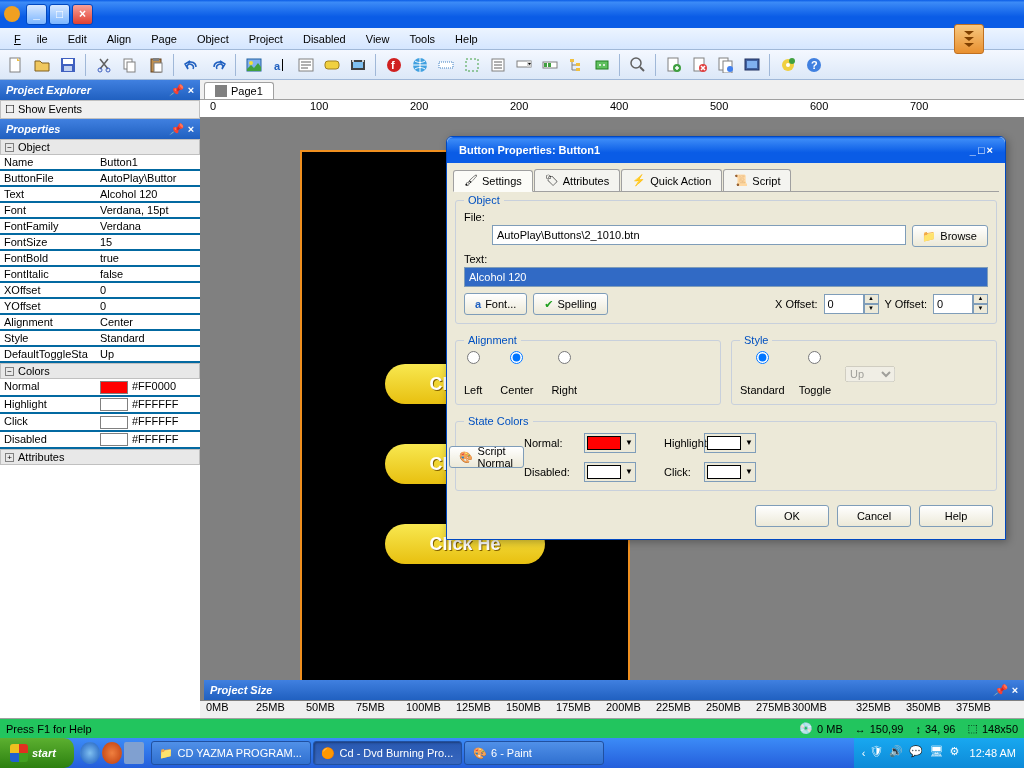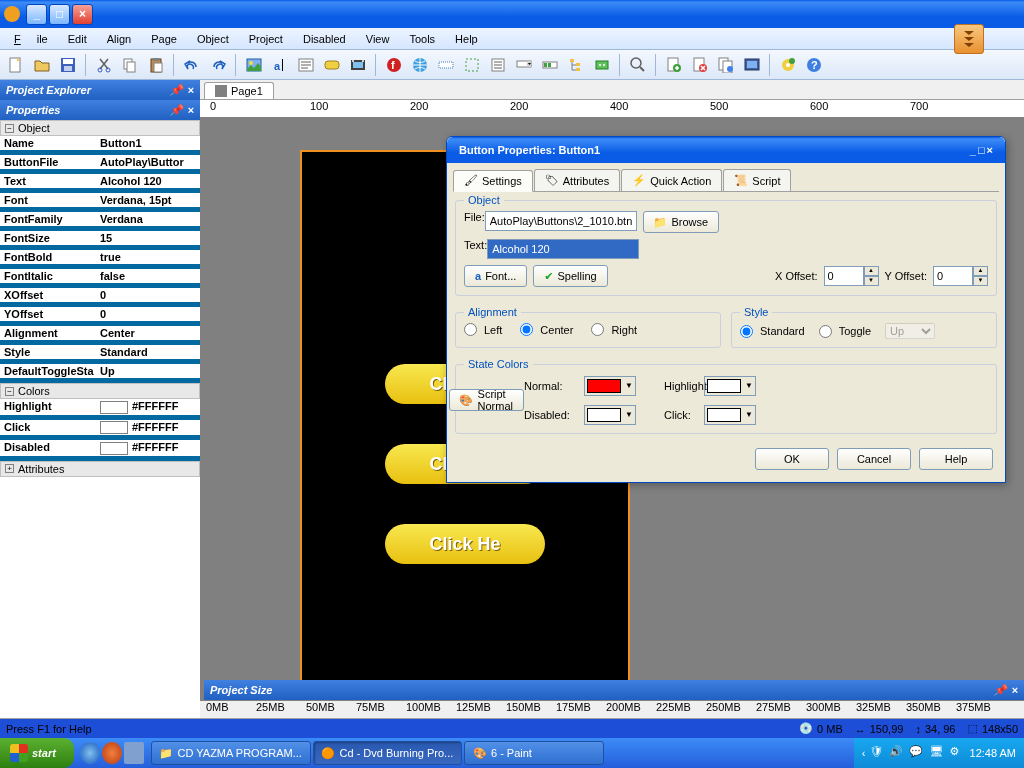--- a/index.html
+++ b/index.html
@@ -25,21 +25,21 @@
 .leftcol { width: 200px; display: flex; flex-direction: column; }
 .panel-head { height: 20px; background: linear-gradient(to bottom,#4080e0,#2060c0); color: white; font-weight: bold; font-style: italic; display: flex; align-items: center; padding: 0 6px; }
 .panel-head .pin { margin-left: auto; margin-right: 4px; }
 .panel-head .x { cursor: pointer; }
 
 .annotation { background: white; padding: 8px; font-family: 'Comic Sans MS', cursive; font-size: 15px; font-weight: bold; line-height: 1.5; height: 220px; }
 .events-bar { background: #f0f0f0; border: 1px solid #c0c0c0; padding: 2px 4px; }
 .props-body { flex: 1; background: white; overflow: hidden; font-size: 11px; }
 .phead { background: #e8e8e8; border: 1px solid #c0c0c0; padding: 1px 4px; display: flex; align-items: center; }
 .phead .sq { width: 9px; height: 9px; border: 1px solid #808080; margin-right: 4px; display: inline-flex; align-items: center; justify-content: center; font-size: 8px; }
-.prow { display: flex; border-bottom: 5px solid #0369a1; font-weight: bold; }
+.prow { display: flex; border-bottom: 2px solid #0369a1; }
 .prow > div:first-child { width: 96px; padding: 1px 4px; }
 .prow > div:last-child { flex: 1; padding: 1px 4px; }
 .color-swatch { width: 28px; height: 13px; border: 1px solid #808080; display: inline-block; vertical-align: middle; margin-right: 4px; }
 
 .tabstrip { height: 20px; background: #f0f0f0; display: flex; align-items: flex-end; padding-left: 4px; border-bottom: 1px solid #a0a0a0; }
 .tab { padding: 2px 10px; border: 1px solid #a0a0a0; border-bottom: none; background: white; border-radius: 3px 3px 0 0; display: flex; align-items: center; gap: 4px; }
 .tab .ticon { width: 12px; height: 12px; background: #808080; }
 
 .canvas-area { flex: 1; background: #808080; position: relative; overflow: hidden; }
 .hruler { height: 18px; background: white; border-bottom: 1px solid #808080; position: relative; font-size: 9px; }
@@ -50,43 +50,43 @@
 
 .dialog { position: absolute; left: 446px; top: 136px; width: 560px; background: #ece9d8; border: 1px solid #0048c0; border-radius: 6px 6px 0 0; box-shadow: 2px 2px 8px rgba(0,0,0,0.3); }
 .dialog .dtitle { height: 26px; background: linear-gradient(to bottom,#0a5ce6,#3c8bf7 8%,#0a5ce6 60%); color: white; font-weight: bold; display: flex; align-items: center; padding: 0 12px; border-radius: 6px 6px 0 0; }
 .dialog .dbody { padding: 6px; }
 .dtabs { display: flex; gap: 1px; border-bottom: 1px solid #a0a0a0; }
 .dtab { padding: 3px 10px; border: 1px solid #a0a0a0; border-bottom: none; background: #f4f4f0; border-radius: 3px 3px 0 0; display: flex; align-items: center; gap: 4px; }
 .dtab.active { background: #fcfcf8; border-bottom: 1px solid #fcfcf8; position: relative; top: 1px; }
 .dtab .ti { width: 14px; height: 14px; }
 .group { border: 1px solid #c8d0dc; border-radius: 3px; margin: 8px 2px; padding: 10px 8px 8px; position: relative; }
 .group > .gl { position: absolute; top: -7px; left: 8px; background: #ece9d8; padding: 0 4px; color: #0050c0; }
-.fld { display: flex; margin-bottom: 6px; }
+.fld { display: flex; flex-direction: column; margin-bottom: 6px; }
 .fld label { margin-bottom: 2px; }
 .fld input[type=text] { border: 1px solid #7f9db9; padding: 2px 4px; height: 20px; }
 .fld input.sel { background: #316ac5; color: white; }
 .btnrow { display: flex; gap: 6px; align-items: center; }
 .btn { border: 1px solid #7f9db9; background: linear-gradient(to bottom,#fff,#ece9d8); padding: 2px 10px; height: 22px; border-radius: 3px; display: flex; align-items: center; gap: 4px; }
-.radio { display: flex; align-items: center; gap: 7px; }
+.radio { display: flex; align-items: center; gap: 20px; flex-direction: column; }
 .radio input { margin: 0; }
 .spn { display: inline-flex; align-items: center; }
 .spn input { width: 40px; border: 1px solid #7f9db9; height: 20px; padding: 0 3px; }
 .spn .ud { width: 15px; display: flex; flex-direction: column; }
 .spn .ud div { height: 10px; border: 1px solid #7f9db9; background: #ece9d8; font-size: 6px; text-align: center; line-height: 7px; }
 .colbtn { width: 52px; height: 20px; border: 1px solid #7f9db9; display: inline-flex; align-items: center; padding: 0; }
 .colbtn .cs { width: 34px; height: 14px; margin: 0 2px; border: 1px solid #000; }
 .colbtn .dd { width: 12px; text-align: center; font-size: 8px; }
 .dlgbtns { display: flex; justify-content: flex-end; gap: 8px; padding: 6px; }
 .dlgbtns .btn { width: 74px; justify-content: center; }
 
 .bottom-panel { position: absolute; left: 204px; right: 0; top: 680px; height: 24px; }
 .bottom-panel .panel-head { height: 20px; }
 .sizeruler { background: #f0f0f0; height: 18px; border-top: 1px solid #808080; position: relative; font-size: 9px; }
 
-.statusbar { position: absolute; left: 0; right: 0; bottom: 30px; height: 20px; background: #1d4ed8; border-top: 1px solid #a0a0a0; display: flex; align-items: center; padding: 0 6px; gap: 12px; }
+.statusbar { position: absolute; left: 0; right: 0; bottom: 30px; height: 20px; background: #22c55e; border-top: 1px solid #a0a0a0; display: flex; align-items: center; padding: 0 6px; gap: 12px; }
 .statusbar .seg { display: flex; align-items: center; gap: 4px; }
 
 .taskbar { position: absolute; left: 0; right: 0; bottom: 0; height: 30px; background: linear-gradient(to bottom,#3c8bf7,#245edb); display: flex; align-items: center; }
 .startbtn { height: 30px; padding: 0 18px 0 10px; background: linear-gradient(to bottom,#5cb030,#2c8010); color: white; font-weight: bold; font-style: italic; font-size: 16px; display: flex; align-items: center; border-radius: 0 10px 10px 0; gap: 4px; }
 .startbtn .wlogo { width:18px; height:18px; background: conic-gradient(#e03020 0 25%, #40a020 0 50%, #2060d0 0 75%, #f0c020 0); border-radius:3px; }
 .ql { display: flex; gap: 2px; padding: 0 6px; }
 .ql div { width: 20px; height: 22px; border: 1px solid transparent; border-radius: 2px; }
 .taskbtn { height: 24px; padding: 0 8px; margin: 0 1px; background: linear-gradient(to bottom,#5090e8,#3070d0); border: 1px solid #2050a0; border-radius: 3px; color: white; display: flex; align-items: center; gap: 4px; min-width: 140px; }
 .taskbtn.active { background: linear-gradient(to bottom,#2858b0,#3868c0); box-shadow: inset 1px 1px 2px rgba(0,0,0,0.3); }
 .tray { margin-left: auto; background: linear-gradient(to bottom,#18a8f0,#0d8ad8); height: 30px; display: flex; align-items: center; padding: 0 8px; gap: 4px; color: white; }
@@ -320,20 +320,21 @@
 </div>
 
 <div class="workspace">
 
   <div class="leftcol">
     <div class="panel-head">
       <span>Project Explorer</span>
       <span class="pin">📌</span>
       <span class="x">×</span>
     </div>
+    <div class="events-bar">☐ <span>Show Events</span></div>
     <div class="panel-head">
       <span>Properties</span>
       <span class="pin">📌</span>
       <span class="x">×</span>
     </div>
     <div class="props-body">
       <div class="phead">
           <span class="sq">−</span>
           <span>Object</span>
         </div>
@@ -385,20 +386,24 @@
           <div>Style</div>
           <div>Standard</div>
         </div>
       <div class="prow">
           <div>DefaultToggleSta</div>
           <div>Up</div>
         </div>
       <div class="phead">
           <span class="sq">−</span>
           <span>Colors</span>
+        </div>
+      <div class="prow">
+          <div>Normal</div>
+          <div><span class="color-swatch" style="background:#ff0000"></span><span>#FF0000</span></div>
         </div>
       <div class="prow">
           <div>Highlight</div>
           <div><span class="color-swatch" style="background:#fff"></span><span>#FFFFFF</span></div>
         </div>
       <div class="prow">
           <div>Click</div>
           <div><span class="color-swatch" style="background:#fff"></span><span>#FFFFFF</span></div>
         </div>
       <div class="prow">
@@ -467,21 +472,21 @@
           <span class="ti">📜</span>
           <span>Script</span>
         </div>
     </div>
 
     <div class="group">
       <div class="gl">Object</div>
       <div class="fld">
         <label>File:</label>
         <div style="display:flex;gap:6px">
-          <input type="text" style="flex: 1 1 0%;" value="AutoPlay\Buttons\2_1010.btn">
+          <input type="text" style="flex: 1 1 0%; margin-left: 28px;" value="AutoPlay\Buttons\2_1010.btn">
           <div class="btn">
               <span>📁</span>
               <span>Browse</span>
             </div>
         </div>
       </div>
       <div class="fld">
         <label>Text:</label>
         <input type="text" class="sel" value="Alcohol 120" style="">
       </div>
@@ -604,21 +609,21 @@
   <span style="position:absolute;left:106px">50MB</span>
   <span style="position:absolute;left:156px">75MB</span>
   <span style="position:absolute;left:206px">100MB</span>
   <span style="position:absolute;left:256px">125MB</span>
   <span style="position:absolute;left:306px">150MB</span>
   <span style="position:absolute;left:356px">175MB</span>
   <span style="position:absolute;left:406px">200MB</span>
   <span style="position:absolute;left:456px">225MB</span>
   <span style="position:absolute;left:506px">250MB</span>
   <span style="position:absolute;left:556px">275MB</span>
-  <span style="position:absolute;left:606px">300MB</span>
+  <span style="position:absolute;left:592px">300MB</span>
   <span style="position:absolute;left:656px">325MB</span>
   <span style="position:absolute;left:706px">350MB</span>
   <span style="position:absolute;left:756px">375MB</span>
 </div>
 
 <div class="statusbar">
   <span>Press F1 for Help</span>
   <div style="flex:1"></div>
   <div class="seg">
       <span>💿</span>

